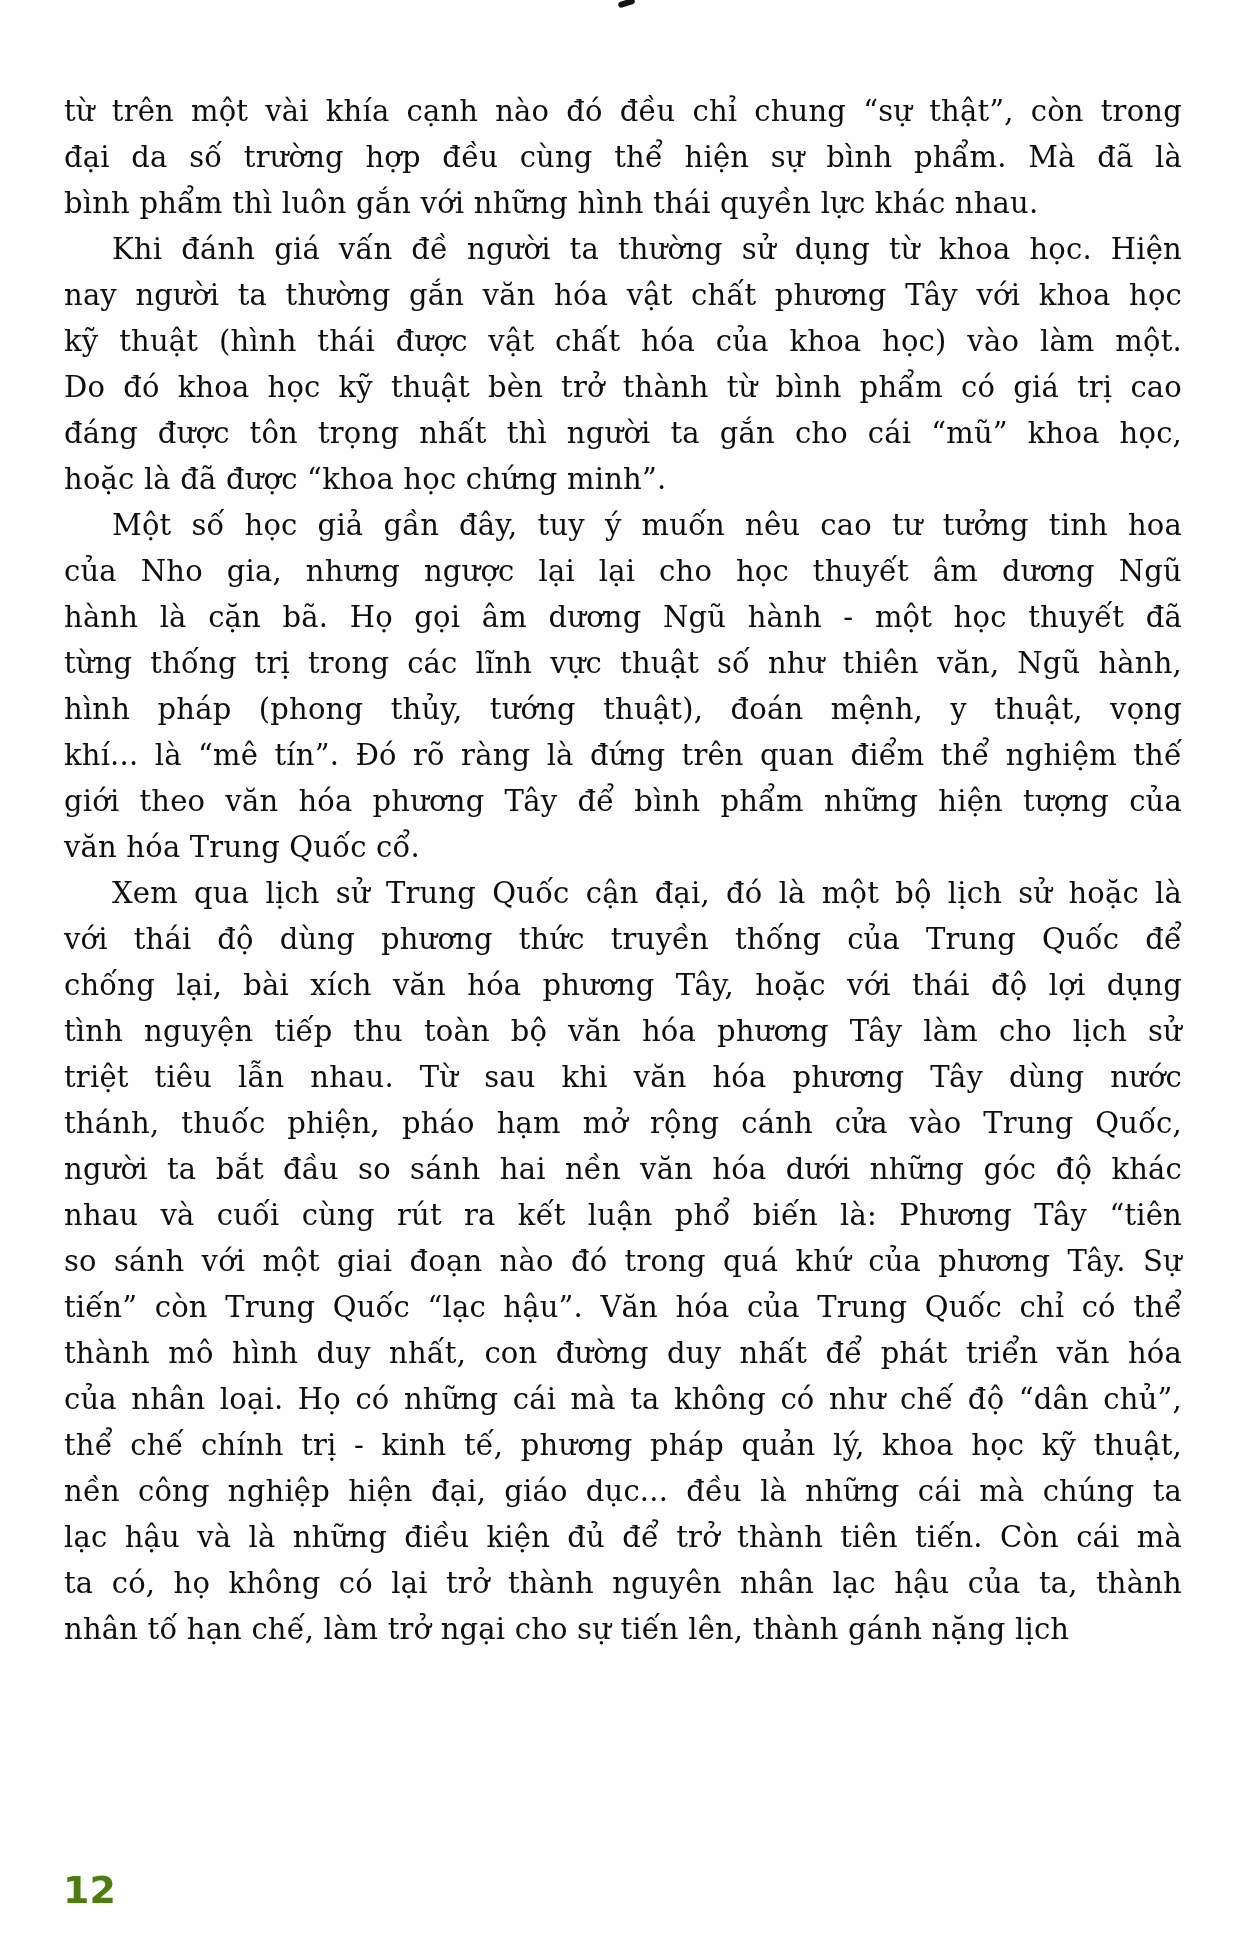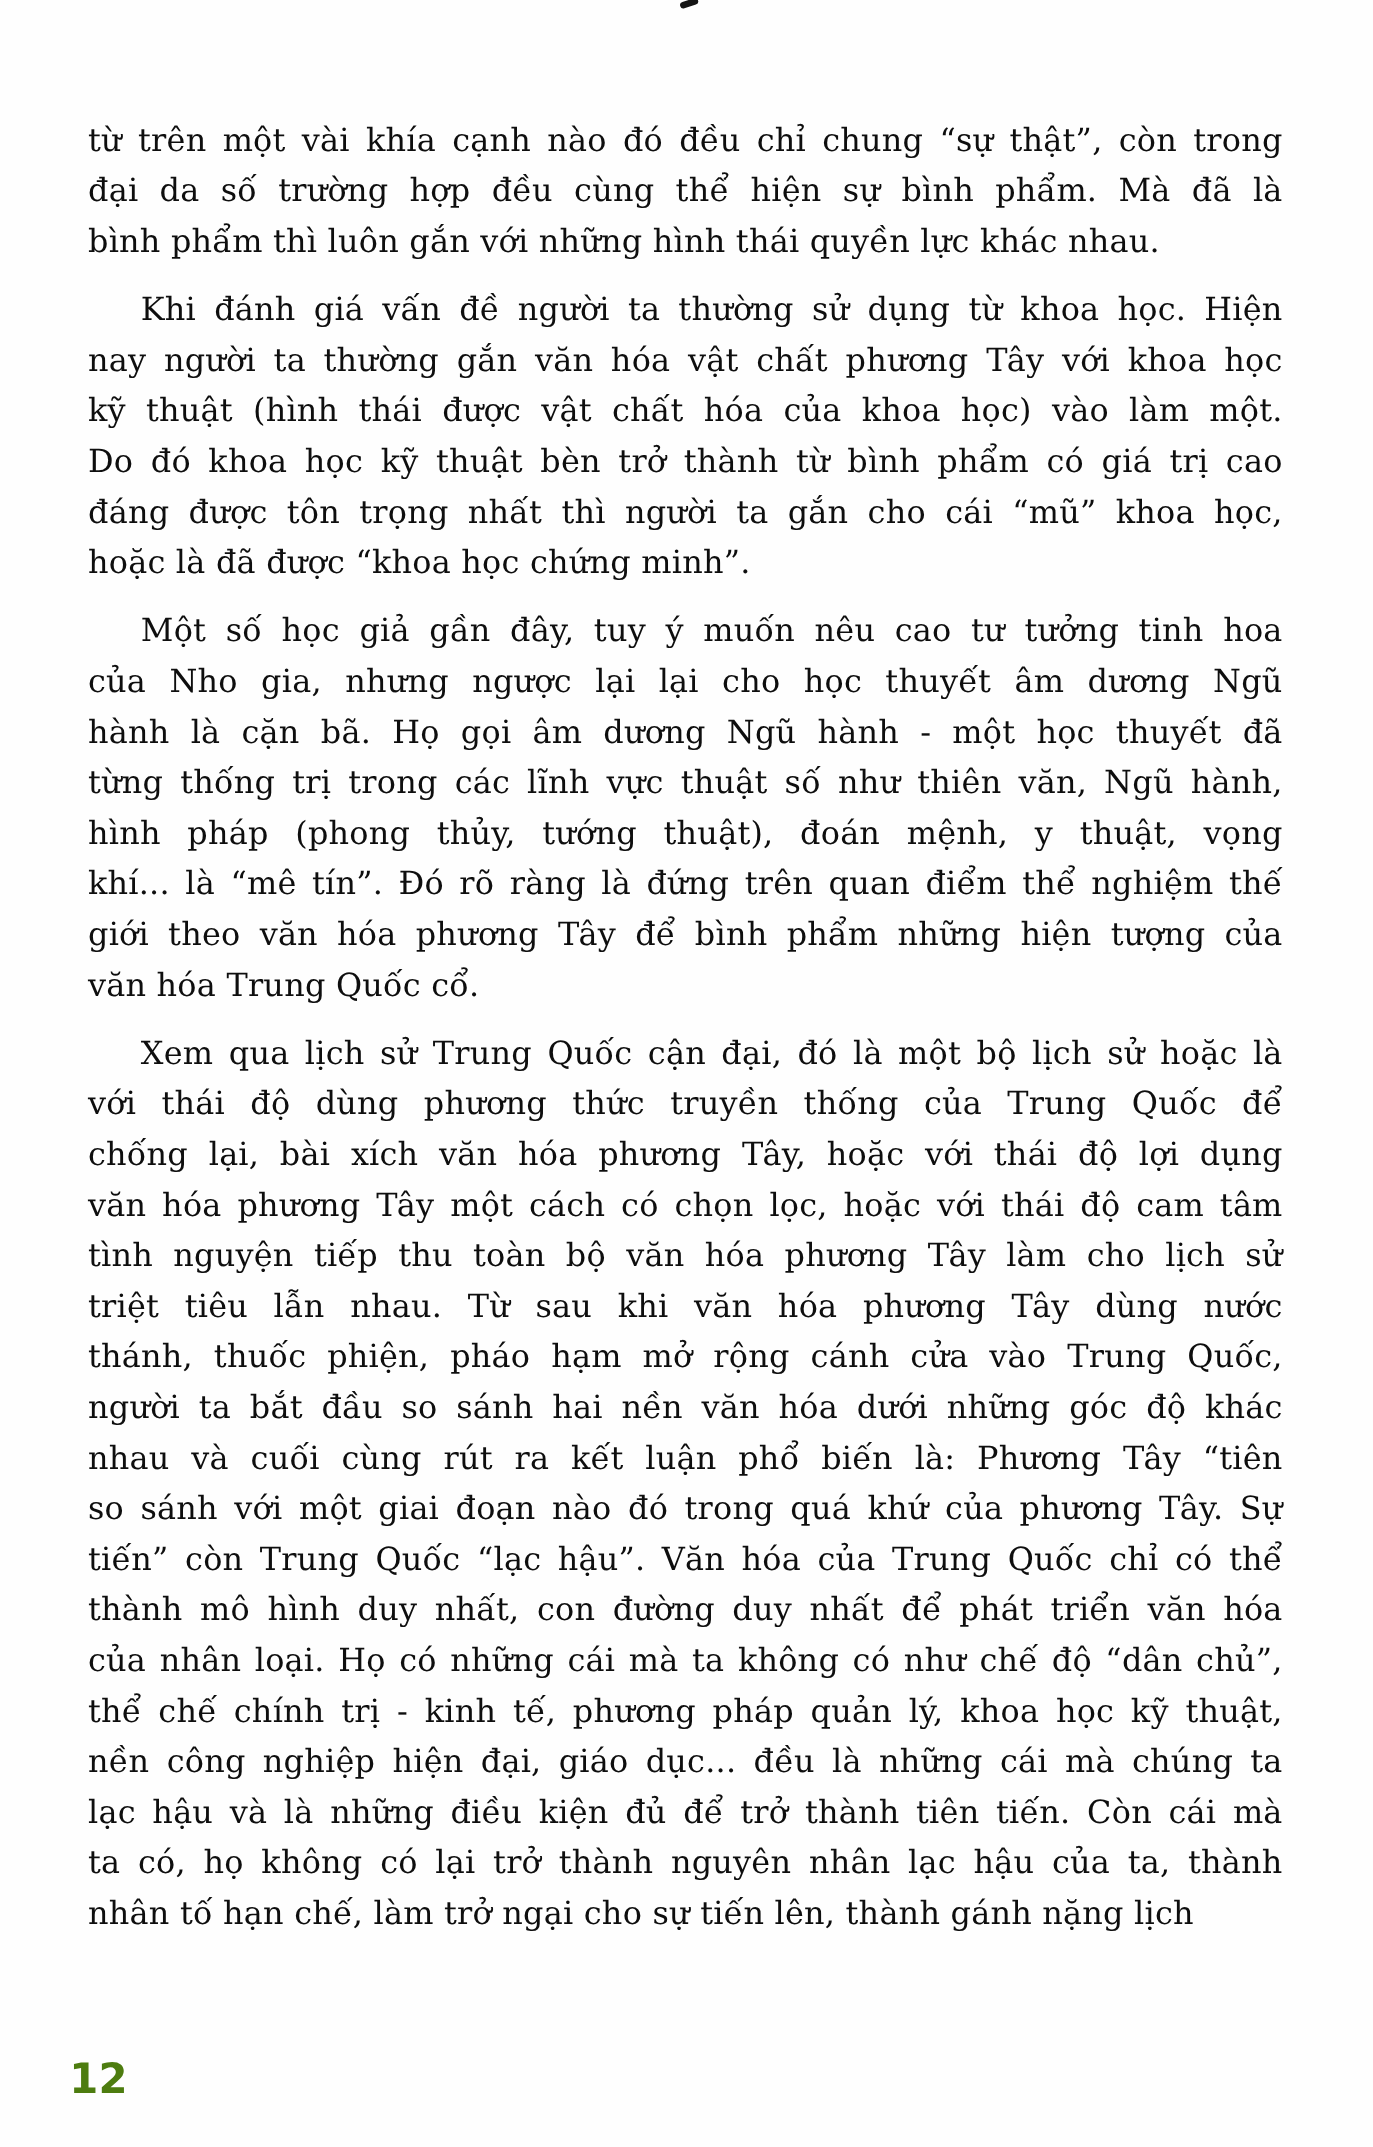--- a/index.html
+++ b/index.html
@@ -29,21 +29,21 @@
     position: absolute;
     left: 64px;
     top: 88px;
     width: 1118px;
     color: #0e0e0e;
     font-size: 29px;
     line-height: 46px;
     letter-spacing: 0.2px;
   }
   .paragraph {
-    margin: 16px;
+    margin: 0;
   }
   .line {
     text-align: justify;
     text-align-last: justify;
   }
   .line.last {
     text-align: right;
     text-align-last: left;
   }
   .line.indent {
@@ -85,21 +85,20 @@
         <div class="line">từng thống trị trong các lĩnh vực thuật số như thiên văn, Ngũ hành,</div>
         <div class="line">hình pháp (phong thủy, tướng thuật), đoán mệnh, y thuật, vọng</div>
         <div class="line">khí... là “mê tín”. Đó rõ ràng là đứng trên quan điểm thể nghiệm thế</div>
         <div class="line">giới theo văn hóa phương Tây để bình phẩm những hiện tượng của</div>
         <div class="line last">văn hóa Trung Quốc cổ.</div>
       </div>
       <div class="paragraph">
         <div class="line indent">Xem qua lịch sử Trung Quốc cận đại, đó là một bộ lịch sử hoặc là</div>
         <div class="line">với thái độ dùng phương thức truyền thống của Trung Quốc để</div>
         <div class="line">chống lại, bài xích văn hóa phương Tây, hoặc với thái độ lợi dụng</div>
-        <div class="line">văn hóa phương Tây một cách có chọn lọc, hoặc với thái độ cam tâm</div>
         <div class="line">tình nguyện tiếp thu toàn bộ văn hóa phương Tây làm cho lịch sử</div>
         <div class="line">triệt tiêu lẫn nhau. Từ sau khi văn hóa phương Tây dùng nước</div>
         <div class="line">thánh, thuốc phiện, pháo hạm mở rộng cánh cửa vào Trung Quốc,</div>
         <div class="line">người ta bắt đầu so sánh hai nền văn hóa dưới những góc độ khác</div>
         <div class="line">nhau và cuối cùng rút ra kết luận phổ biến là: Phương Tây “tiên</div>
         <div class="line">so sánh với một giai đoạn nào đó trong quá khứ của phương Tây. Sự</div>
         <div class="line">tiến” còn Trung Quốc “lạc hậu”. Văn hóa của Trung Quốc chỉ có thể</div>
         <div class="line">thành mô hình duy nhất, con đường duy nhất để phát triển văn hóa</div>
         <div class="line">của nhân loại. Họ có những cái mà ta không có như chế độ “dân chủ”,</div>
         <div class="line">thể chế chính trị - kinh tế, phương pháp quản lý, khoa học kỹ thuật,</div>

